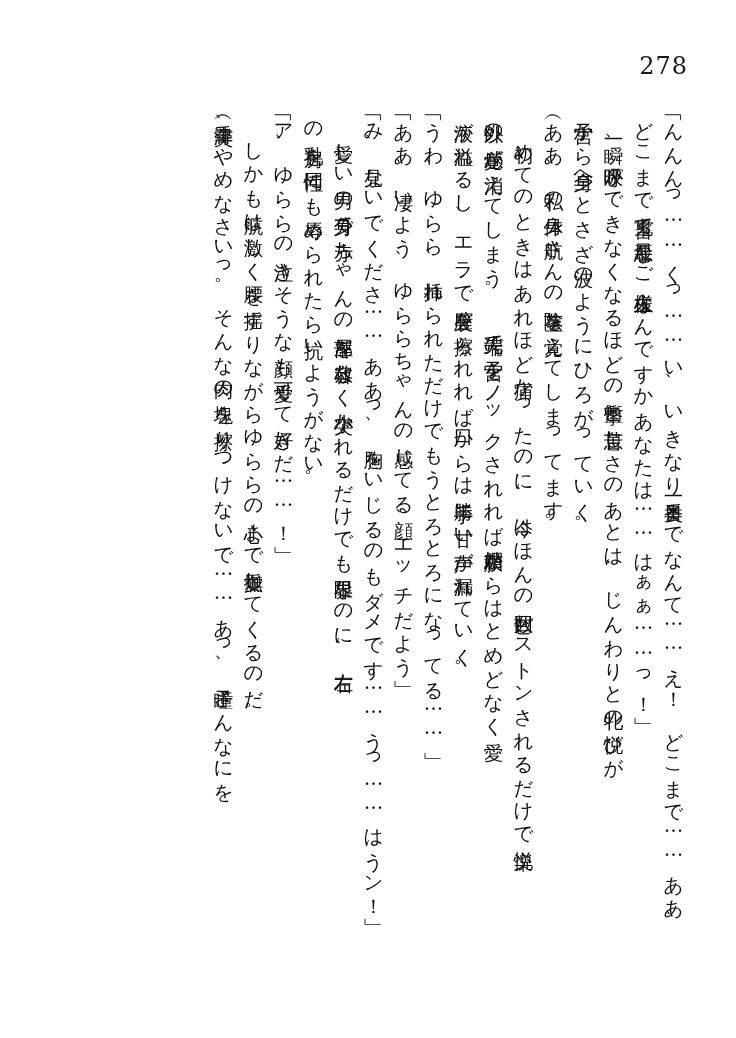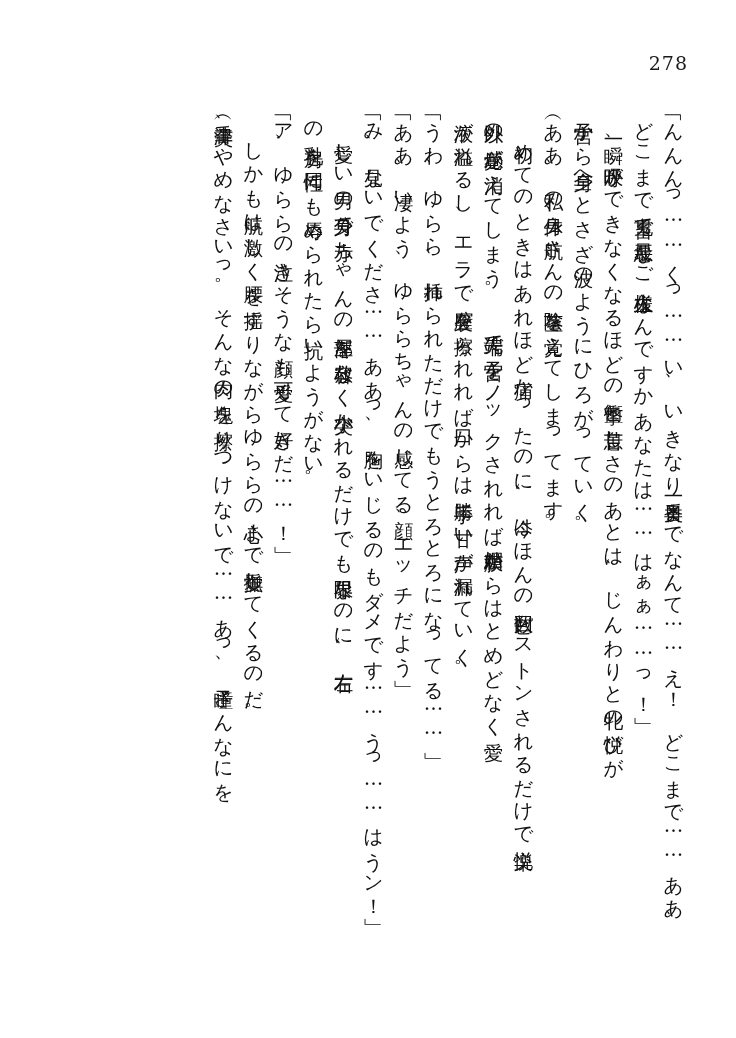--- a/index.html
+++ b/index.html
@@ -18,21 +18,21 @@
     position: relative;
     width: 736px;
     height: 1038px;
     background: #ffffff;
     box-sizing: border-box;
   }
   .page-number {
     position: absolute;
     top: 52px;
     right: 48px;
-    font-size: 19px;
+    font-size: 24px;
     letter-spacing: 1px;
     color: #1a1a1a;
     font-family: "DejaVu Serif", "Liberation Serif", serif;
   }
   .body-text {
     position: absolute;
     top: 108px;
     right: 48px;
     left: 48px;
     bottom: 60px;

